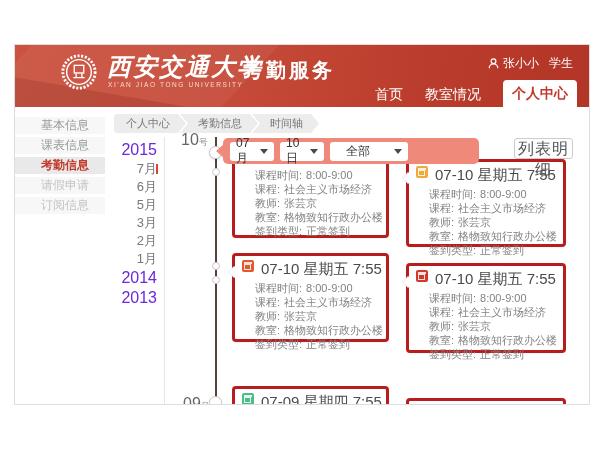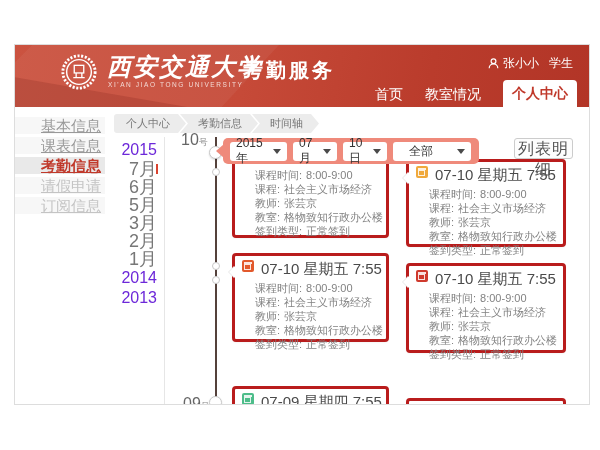--- a/index.html
+++ b/index.html
@@ -36,38 +36,38 @@
                      line-height:27px; padding:0 9px; margin:0 0 0 11px;
                      border-radius:4px 4px 0 0; cursor:pointer; }
 
   
   .content { position:absolute; left:0; top:62px; width:100%; height:299px; background:#fff;
              overflow:hidden; }
 
   
   .sidebar { position:absolute; left:0; top:10px; width:90px; }
   .side-item { height:17px; line-height:17px; margin-bottom:3px; padding-left:26px;
-               font-size:15px; color:#999; background:#f7f7f7; cursor:pointer;
-               white-space:nowrap;text-decoration:underline; }
+               font-size:12px; color:#999; background:#f7f7f7; cursor:pointer;
+               white-space:nowrap; }
   .side-item.active { background:#e9e9e9; color:#c0392b; font-weight:bold; }
   .side-item.muted { color:#c4c4c4; }
 
   
   .breadcrumb { position:absolute; left:99px; top:7px; display:flex; }
   .crumb { height:19px; line-height:19px; font-size:11px; color:#777; background:#ececec;
            padding:0 16px 0 12px; margin-right:-6px; cursor:pointer; white-space:nowrap;
            clip-path:polygon(0 0, calc(100% - 8px) 0, 100% 50%, calc(100% - 8px) 100%, 0 100%); }
   .crumb + .crumb { padding-left:18px;
            clip-path:polygon(0 0, calc(100% - 8px) 0, 100% 50%, calc(100% - 8px) 100%,
                              0 100%, 8px 50%); }
   .crumb:first-child { border-radius:3px 0 0 3px; }
 
   
   .yearnav { position:absolute; left:85px; top:33px; width:57px; text-align:right; }
-  .date-item { color:#777; font-size:18px; height:18px; line-height:18px; cursor:pointer;
+  .date-item { color:#777; font-size:13px; height:18px; line-height:18px; cursor:pointer;
                position:relative; }
   .date-item.year { color:#6d28d9; font-size:16px; height:20px; line-height:20px; }
   .tick { position:absolute; left:141px; top:57px; width:2px; height:10px; background:#d9432f; }
   .vline { position:absolute; left:149px; top:30px; bottom:0; width:1px; background:#e6e6e6; }
 
   
   .tline { position:absolute; left:200px; top:30px; bottom:0; width:2px; background:#54413b; }
   .node { position:absolute; background:#fff; border:1px solid #c9c9c9; border-radius:50%; }
   .node.big { left:194px; width:13px; height:13px; box-shadow:0 1px 2px rgba(0,0,0,.15); }
   .node.small { left:197px; width:8px; height:8px; }
@@ -190,24 +190,20 @@
 
     <div class="daylabel" style="left:166px; top:24px;">
       <span class="num">10</span><span class="suf">号</span>
     </div>
     <div class="daylabel" style="left:168px; top:288px;">
       <span class="num">09</span><span class="suf">号</span>
     </div>
 
     <div class="filterbar">
       <span class="arrow"></span>
-      <span class="dd w1">
-        <span>2015年</span>
-        <span class="caret"></span>
-      </span>
       <span class="dd w2">
         <span>07月</span>
         <span class="caret"></span>
       </span>
       <span class="dd w3">
         <span>10日</span>
         <span class="caret"></span>
       </span>
       <span class="dd w4">
         <span>全部</span>

